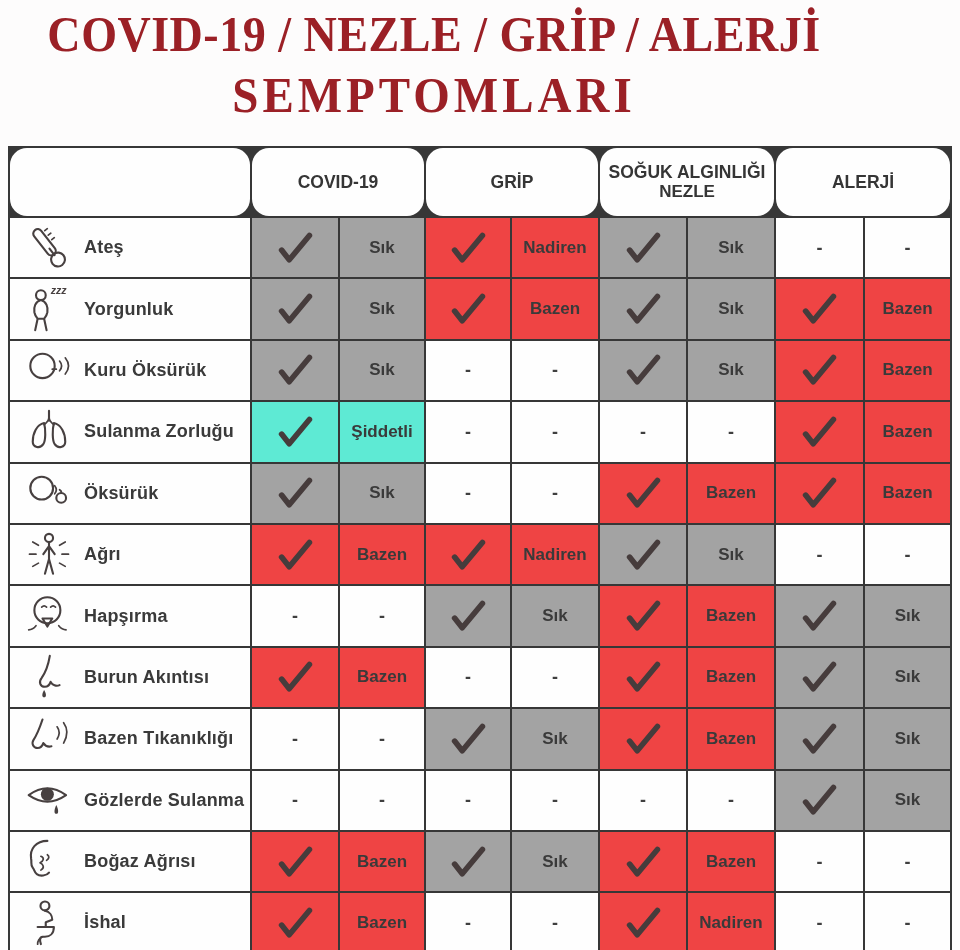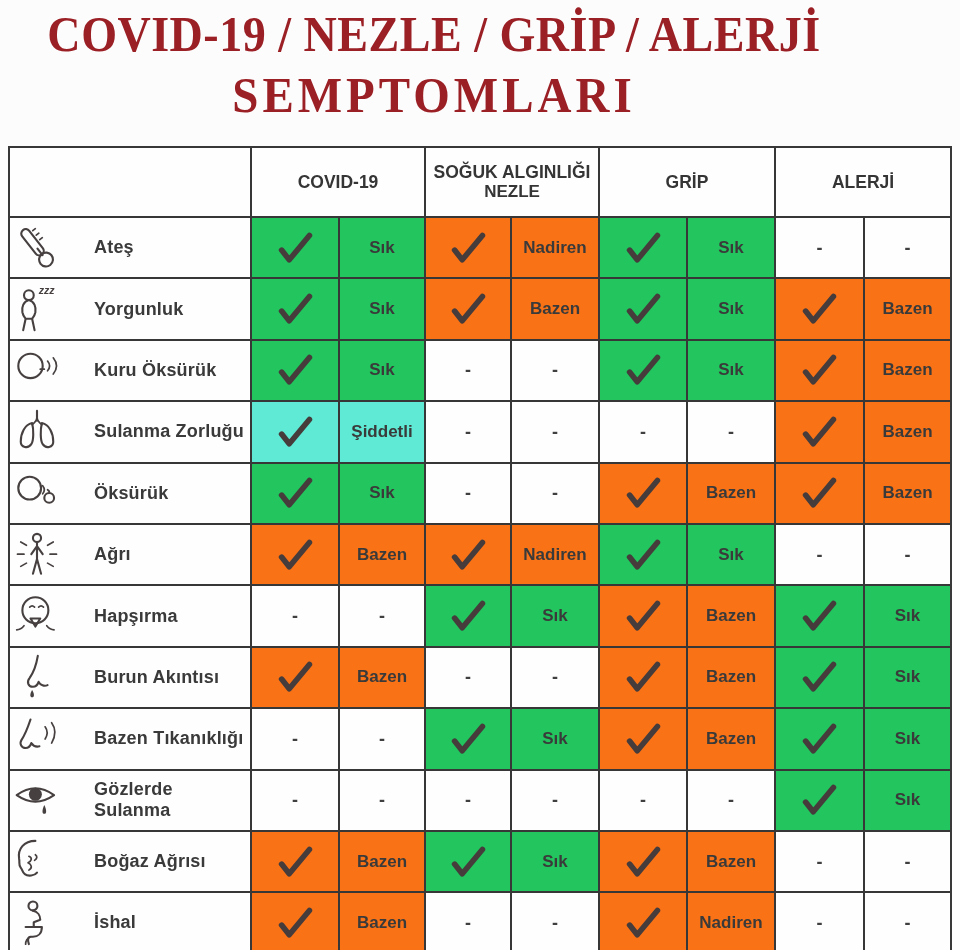--- a/index.html
+++ b/index.html
@@ -22,28 +22,28 @@
     display:grid;
     grid-template-columns:240px 86px 84px 84px 86px 86px 86px 87px 85px;
     grid-template-rows:68px;
     grid-auto-rows:59.4px;
     gap:2px;padding:2px;background:#373737;
   }
   .cell{
     background:#fefefe;display:flex;align-items:center;justify-content:center;
     color:#3a3a3a;overflow:hidden;
   }
-  .tone-pink{background:#22c55e;}
-  .tone-cream{background:#f97316;}
+  .tone-pink{background:#a3a3a3;}
+  .tone-cream{background:#ef4444;}
   .tone-deep{background:#5eead4;}
   .tone-white{background:#fefefe;}
-  .head{font-weight:700;font-size:17.5px;color:#353535;grid-column:span 2;text-align:center;flex-direction:column;line-height:1.18;}
+  .head{font-weight:700;font-size:17.5px;color:#353535;grid-column:span 2;text-align:center;flex-direction:column;line-height:1.18;border-radius:17px;}
   .head .sub{font-size:17px;}
   .corner{grid-column:span 1;}
-  .sym{justify-content:flex-start;gap:30px;}
+  .sym{justify-content:flex-start;padding-left:12px;gap:8px;}
   .sym .lbl{font-weight:700;font-size:18px;letter-spacing:.2px;}
   .icn{width:54px;height:54px;flex:0 0 54px;display:flex;align-items:center;justify-content:center;font-style:italic;}
   .icn svg{width:52px;height:52px;}
   .icn svg *{stroke:#474040;fill:none;stroke-width:2.6;stroke-linecap:round;stroke-linejoin:round;}
   .icn svg .fil{fill:#474040;stroke:none;}
   .icn svg .thin{stroke-width:2.1;}
   .icn svg text{fill:#474040;stroke:none;font-weight:700;font-family:"Liberation Sans",sans-serif;}
   .mark svg{width:37px;height:32px;}
   .dash{font-weight:700;font-size:18px;color:#3f3f3f;line-height:1;}
   .freq{font-weight:700;font-size:17px;}
@@ -55,25 +55,25 @@
   <span class="t1">COVID-19 / NEZLE / GRİP / ALERJİ</span>
   <span class="t2">SEMPTOMLARI</span>
 </h1>
 
 <div class="grid" id="grid">
   <div class="cell head corner"></div>
   <div class="cell head">
     <span>COVID-19</span>
   </div>
   <div class="cell head">
+    <span>GRİP</span>
+  </div>
+  <div class="cell head">
     <span>SOĞUK ALGINLIĞI</span>
     <span class="sub">NEZLE</span>
-  </div>
-  <div class="cell head">
-    <span>GRİP</span>
   </div>
   <div class="cell head">
     <span>ALERJİ</span>
   </div>
 <div class="cell sym">
       <span class="icn">
         <svg viewBox="0 0 64 64">
           <g transform="rotate(-38 32 32)">
             <rect x="26.5" y="4" width="11" height="38" rx="5.5"></rect>
             <circle cx="32" cy="50" r="8.5"></circle>

